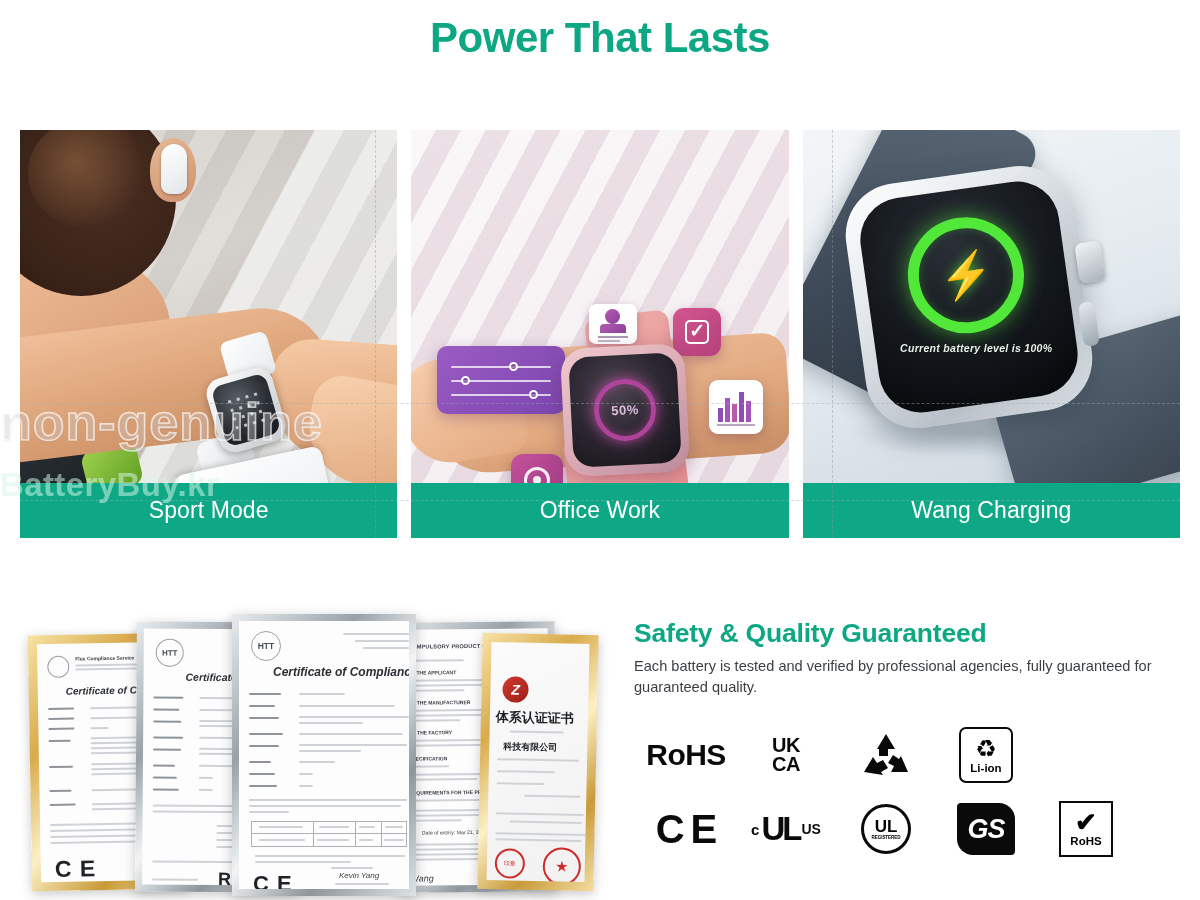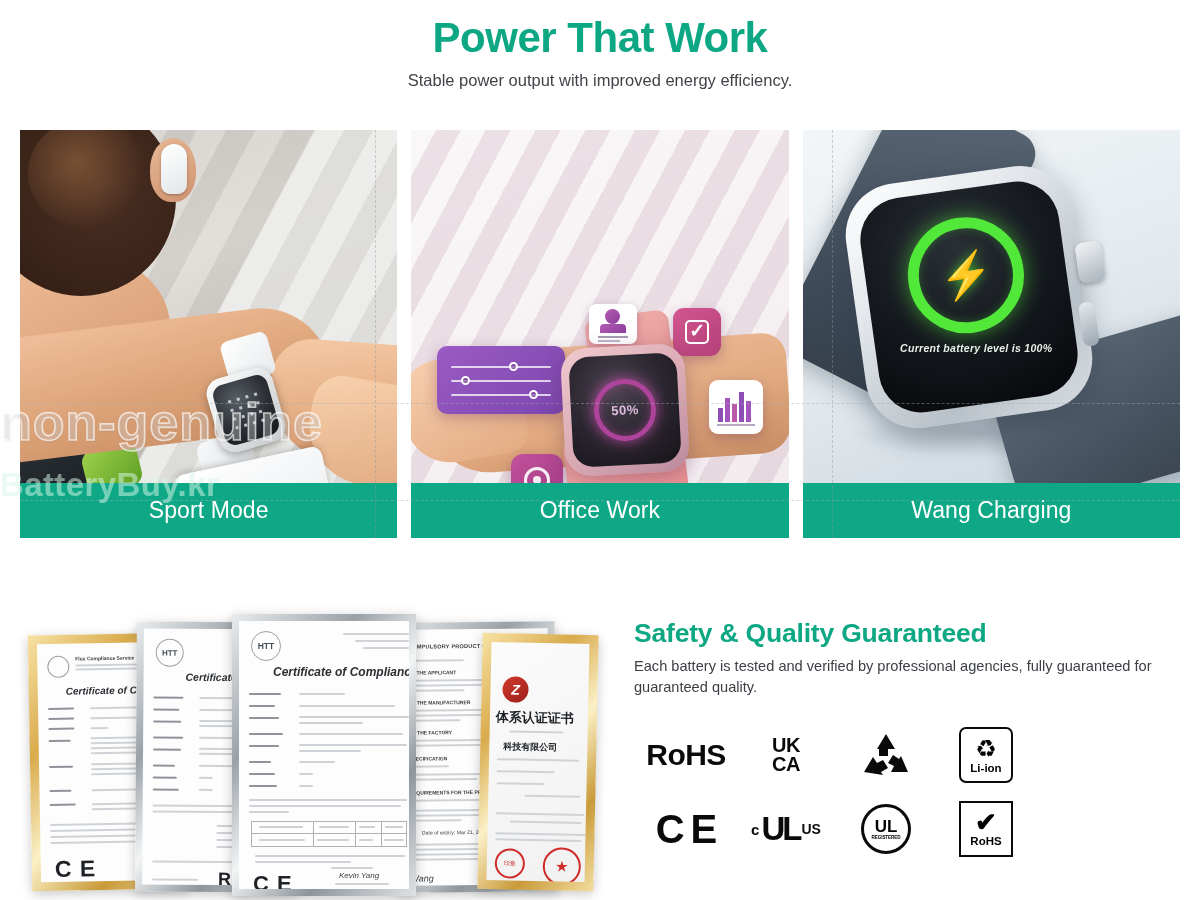--- a/index.html
+++ b/index.html
@@ -225,22 +225,21 @@
     display:flex; flex-direction:column; align-items:center; justify-content:center; }
   .rohs-chk { font-size:26px; line-height:.9; font-weight:700; }
   .rohs-lbl { font-size:11.5px; font-weight:700; }
 </style>
 </head>
 <body>
 
 <div id="page">
 
   <div class="header">
-    <div class="title">Power That Work</div>
-    <div class="subtitle">Stable power output with improved energy efficiency.</div>
+    <div class="title">Power That Lasts</div>
   </div>
 
   <div class="cards">
 
     <div class="card">
       <div class="photo">
         <div class="c1-bg"></div>
           <div class="c1-ground"></div>
         <div class="c1-shoulder"></div>
         <div class="c1-head"></div>
@@ -576,20 +575,25 @@
             <span class="ul-us">US</span>
           </span>
         </div>
         <div class="logo-cell">
           <div class="ulcirc">
             <span class="ulcirc-t">UL</span>
             <span class="ulcirc-s">REGISTERED</span>
           </div>
         </div>
         <div class="logo-cell">
+          <div class="gs-box">
+              <span class="gs-txt">GS</span>
+            </div>
+        </div>
+        <div class="logo-cell">
           <div class="rohs-box">
             <span class="rohs-chk">✔</span>
             <span class="rohs-lbl">RoHS</span>
           </div>
         </div>
       </div>
     </div>
   </div>
 </div>
 

